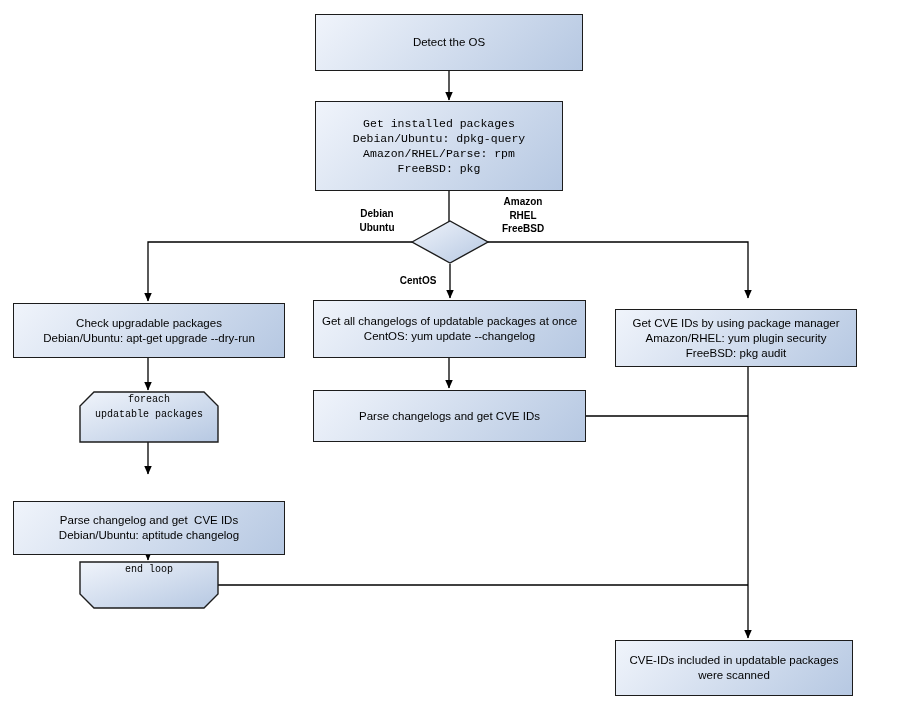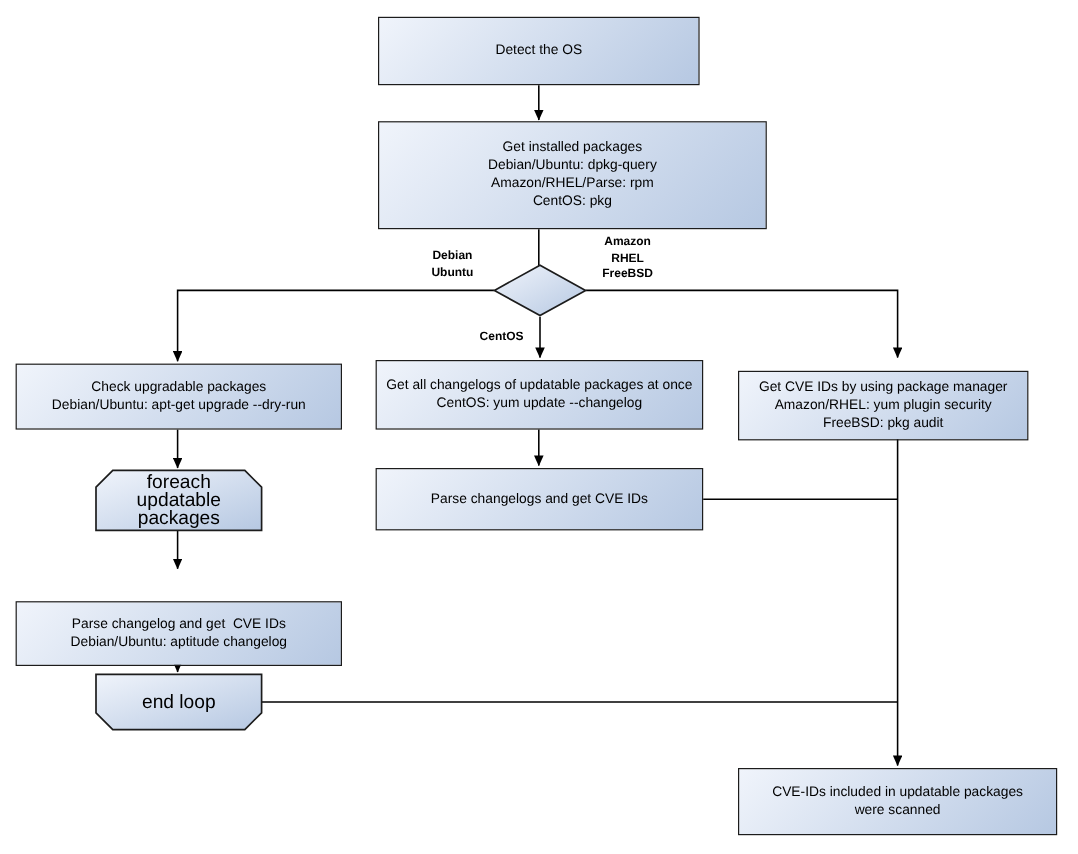--- a/index.html
+++ b/index.html
@@ -20,24 +20,24 @@
     align-items:center;justify-content:center;
     text-align:center;
     font-size:11.5px;line-height:15px;
     background:linear-gradient(135deg,var(--fill-light,#f0f4fb) 0%,var(--fill-dark,#b6c8e2) 100%);
     border:1.3px solid var(--node-border,#1c1c1c);
   }
   .node .line{display:block;white-space:pre;}
   .shape-label{
     position:absolute;
     display:flex;flex-direction:column;
-    align-items:center;justify-content:center;
+    align-items:center;justify-content:flex-start;
     text-align:center;
-    font-size:16px;line-height:15px;
-    background:transparent;border:none;
+    font-size:10px;line-height:15px;
+    background:transparent;border:none;font-family:Liberation Mono, monospace;
   }
   .edge-label{
     position:absolute;
     text-align:center;
     font-size:10px;line-height:13.5px;font-weight:bold;
   }
   .edge-label .line{display:block;white-space:pre;}
 </style>
 </head>
 <body>
@@ -74,25 +74,25 @@
       <polygon points="412,242 450,221 488,242 450,263"></polygon>
       <polygon points="94,392 204,392 218,406 218,442 80,442 80,406"></polygon>
       <polygon points="80,562 218,562 218,594 204,608 94,608 80,594"></polygon>
     </g>
   </svg>
 
   <div class="node" style="left:315px;top:14px;width:268px;height:57px;">
     <span class="line">Detect the OS</span>
   </div>
 
-  <div class="node" style="left:315px;top:101px;width:324px;height:90px;">
+  <div class="node" style="left:315px;top:101px;width:248px;height:90px;font-family:Liberation Mono, monospace;">
     <span class="line">Get installed packages</span>
     <span class="line">Debian/Ubuntu: dpkg-query</span>
     <span class="line">Amazon/RHEL/Parse: rpm</span>
-    <span class="line">CentOS: pkg</span>
+    <span class="line">FreeBSD: pkg</span>
   </div>
 
   <div class="node" style="left:13px;top:303px;width:272px;height:55px;">
     <span class="line">Check upgradable packages</span>
     <span class="line">Debian/Ubuntu: apt-get upgrade --dry-run</span>
   </div>
 
   <div class="node" style="left:313px;top:300px;width:273px;height:58px;">
     <span class="line">Get all changelogs of updatable packages at once</span>
     <span class="line">CentOS: yum update --changelog</span>
@@ -115,21 +115,21 @@
 
   <div class="node" style="left:13px;top:501px;width:272px;height:54px;">
     <span class="line">Parse changelog and get  CVE IDs</span>
     <span class="line">Debian/Ubuntu: aptitude changelog</span>
   </div>
 
   <div class="shape-label" style="left:80px;top:562px;width:138px;height:46px;">
     <span class="line">end loop</span>
   </div>
 
-  <div class="node" style="left:615px;top:640px;width:266px;height:56px;">
+  <div class="node" style="left:615px;top:640px;width:238px;height:56px;">
     <span class="line">CVE-IDs included in updatable packages</span>
     <span class="line">were scanned</span>
   </div>
 
   <div class="edge-label" style="left:347px;top:207px;width:60px;text-align:center;">
     <span class="line">Debian</span>
     <span class="line">Ubuntu</span>
   </div>
 
   <div class="edge-label" style="left:492px;top:195px;width:62px;">

